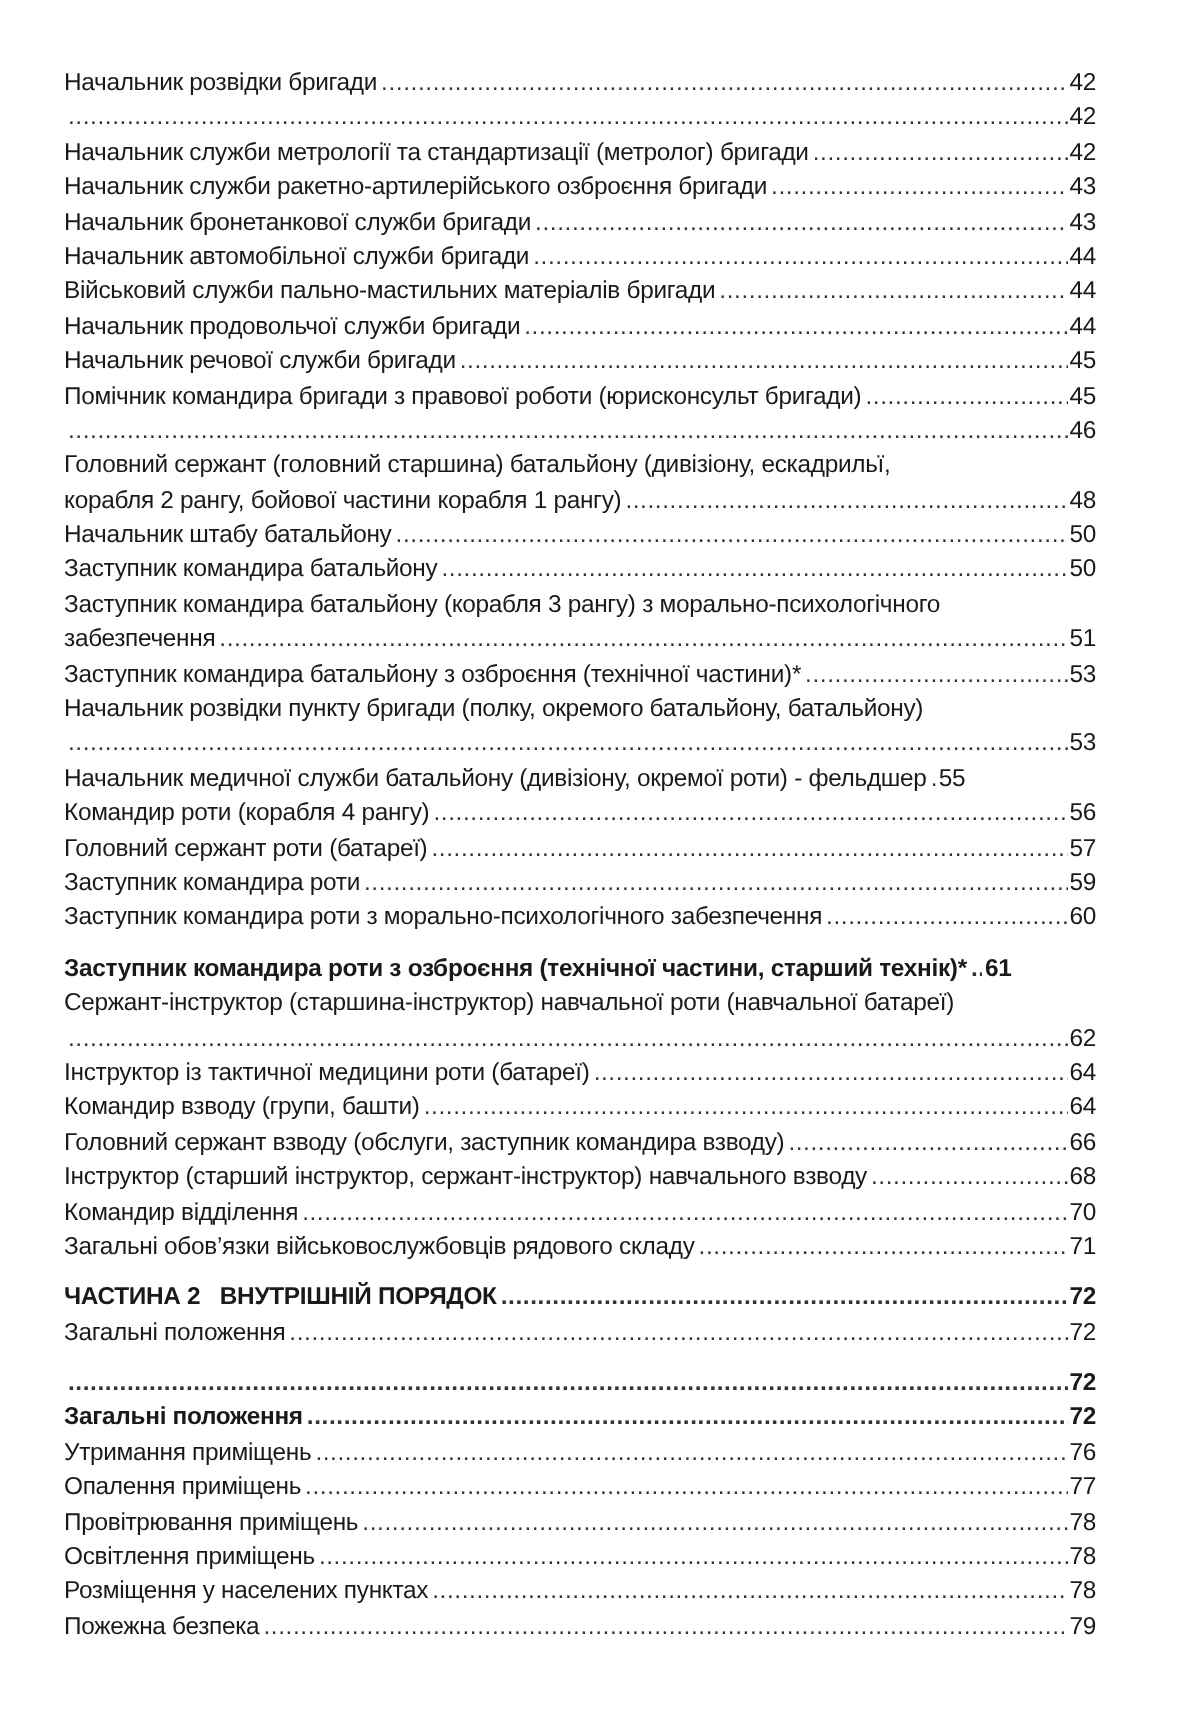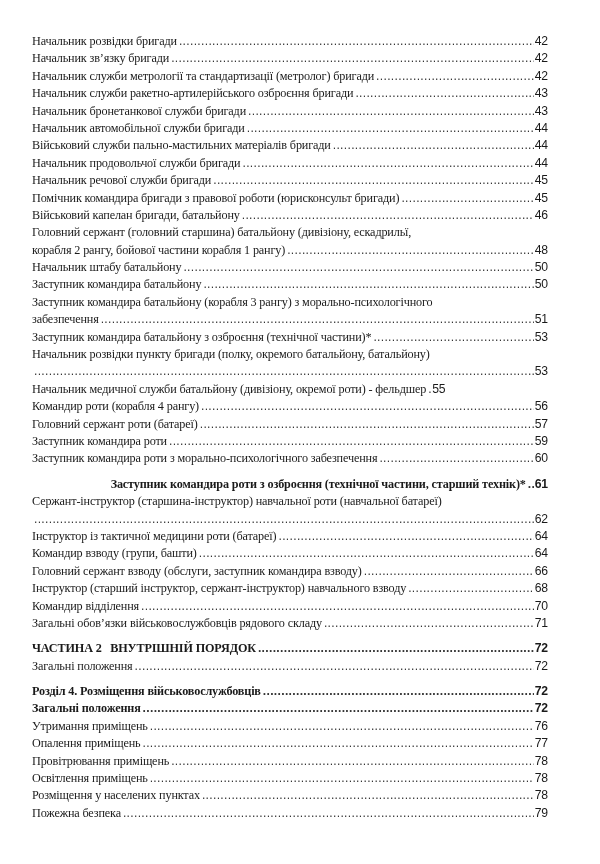--- a/index.html
+++ b/index.html
@@ -6,44 +6,43 @@
   body { width: 600px; height: 864px; overflow: hidden; position: relative; }
   .page {
     position: absolute; left: 32px; top: 33px; width: 516px;
     font-family: "Liberation Sans", sans-serif;
     font-size: 12.2px; color: #1a1a1a; letter-spacing: -0.15px;
   }
   .row {
     display: flex; align-items: baseline; height: 17.4px; line-height: 17.4px;
     white-space: nowrap; overflow: hidden;
   }
-  .row .t { flex: 0 0 auto; font-family: Liberation Serif, serif; }
+  .row .t { flex: 0 0 auto; }
   .row .dots {
     flex: 1 1 auto; overflow: hidden; margin: 0 1px 0 2px;
     color: #333;
   }
   .row .dots::after {
     content: "..........................................................................................................................................................................................................................................";
     letter-spacing: 0.3px;
   }
   .row .p { flex: 0 0 auto; text-align: right; }
-  .bold { font-weight: bold; justify-content: flex-end; }
+  .bold { font-weight: bold; }
   .gap { height: 8px; }
 </style>
 </head>
 <body>
 
 <div class="page">
   <div class="row">
       <span class="t">Начальник розвідки бригади</span>
       <span class="dots"></span>
       <span class="p">42</span>
     </div>
   <div class="row">
-      <span class="t">Начальник зв’язку бригади</span>
       <span class="dots"></span>
       <span class="p">42</span>
     </div>
   <div class="row">
       <span class="t">Начальник служби метрології та стандартизації (метролог) бригади</span>
       <span class="dots"></span>
       <span class="p">42</span>
     </div>
   <div class="row">
       <span class="t">Начальник служби ракетно-артилерійського озброєння бригади</span>
@@ -74,21 +73,20 @@
       <span class="t">Начальник речової служби бригади</span>
       <span class="dots"></span>
       <span class="p">45</span>
     </div>
   <div class="row">
       <span class="t">Помічник командира бригади з правової роботи (юрисконсульт бригади)</span>
       <span class="dots"></span>
       <span class="p">45</span>
     </div>
   <div class="row">
-      <span class="t">Військовий капелан бригади, батальйону</span>
       <span class="dots"></span>
       <span class="p">46</span>
     </div>
 
   <div>
     <div class="row wrap-first">
         <span class="t">Головний сержант (головний старшина) батальйону (дивізіону, ескадрильї,</span>
       </div>
     <div class="row">
         <span class="t">корабля 2 рангу, бойової частини корабля 1 рангу)</span>
@@ -220,21 +218,20 @@
       <span class="p">72</span>
     </div>
   <div class="row">
       <span class="t">Загальні положення</span>
       <span class="dots"></span>
       <span class="p">72</span>
     </div>
 
   <div class="gap"></div>
   <div class="row bold">
-      <span class="t">Розділ 4. Розміщення військовослужбовців</span>
       <span class="dots"></span>
       <span class="p">72</span>
     </div>
   <div class="row bold">
       <span class="t">Загальні положення</span>
       <span class="dots"></span>
       <span class="p">72</span>
     </div>
   <div class="row">
       <span class="t">Утримання приміщень</span>

